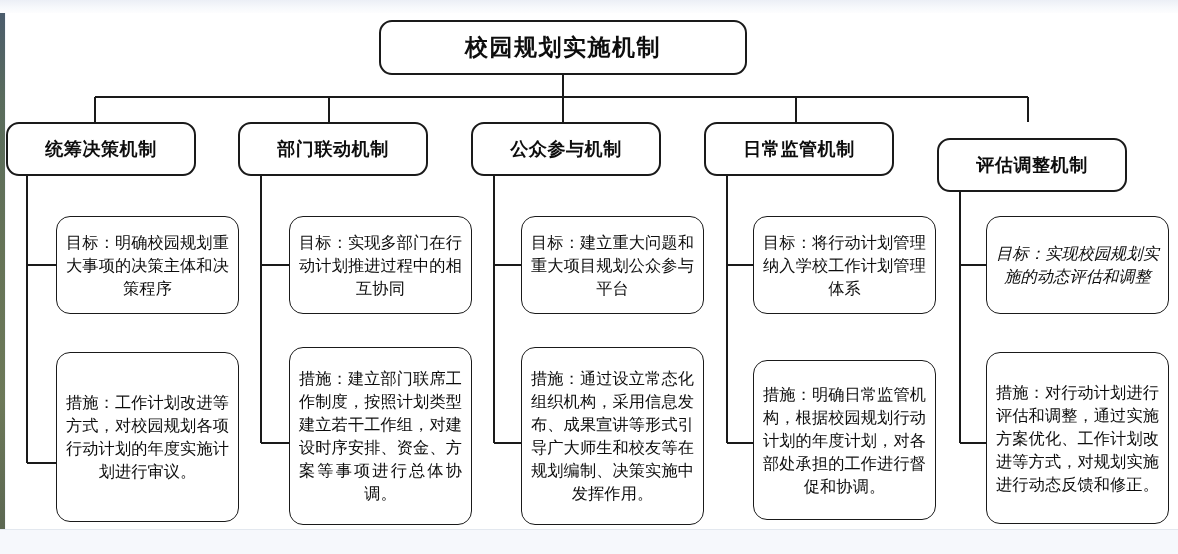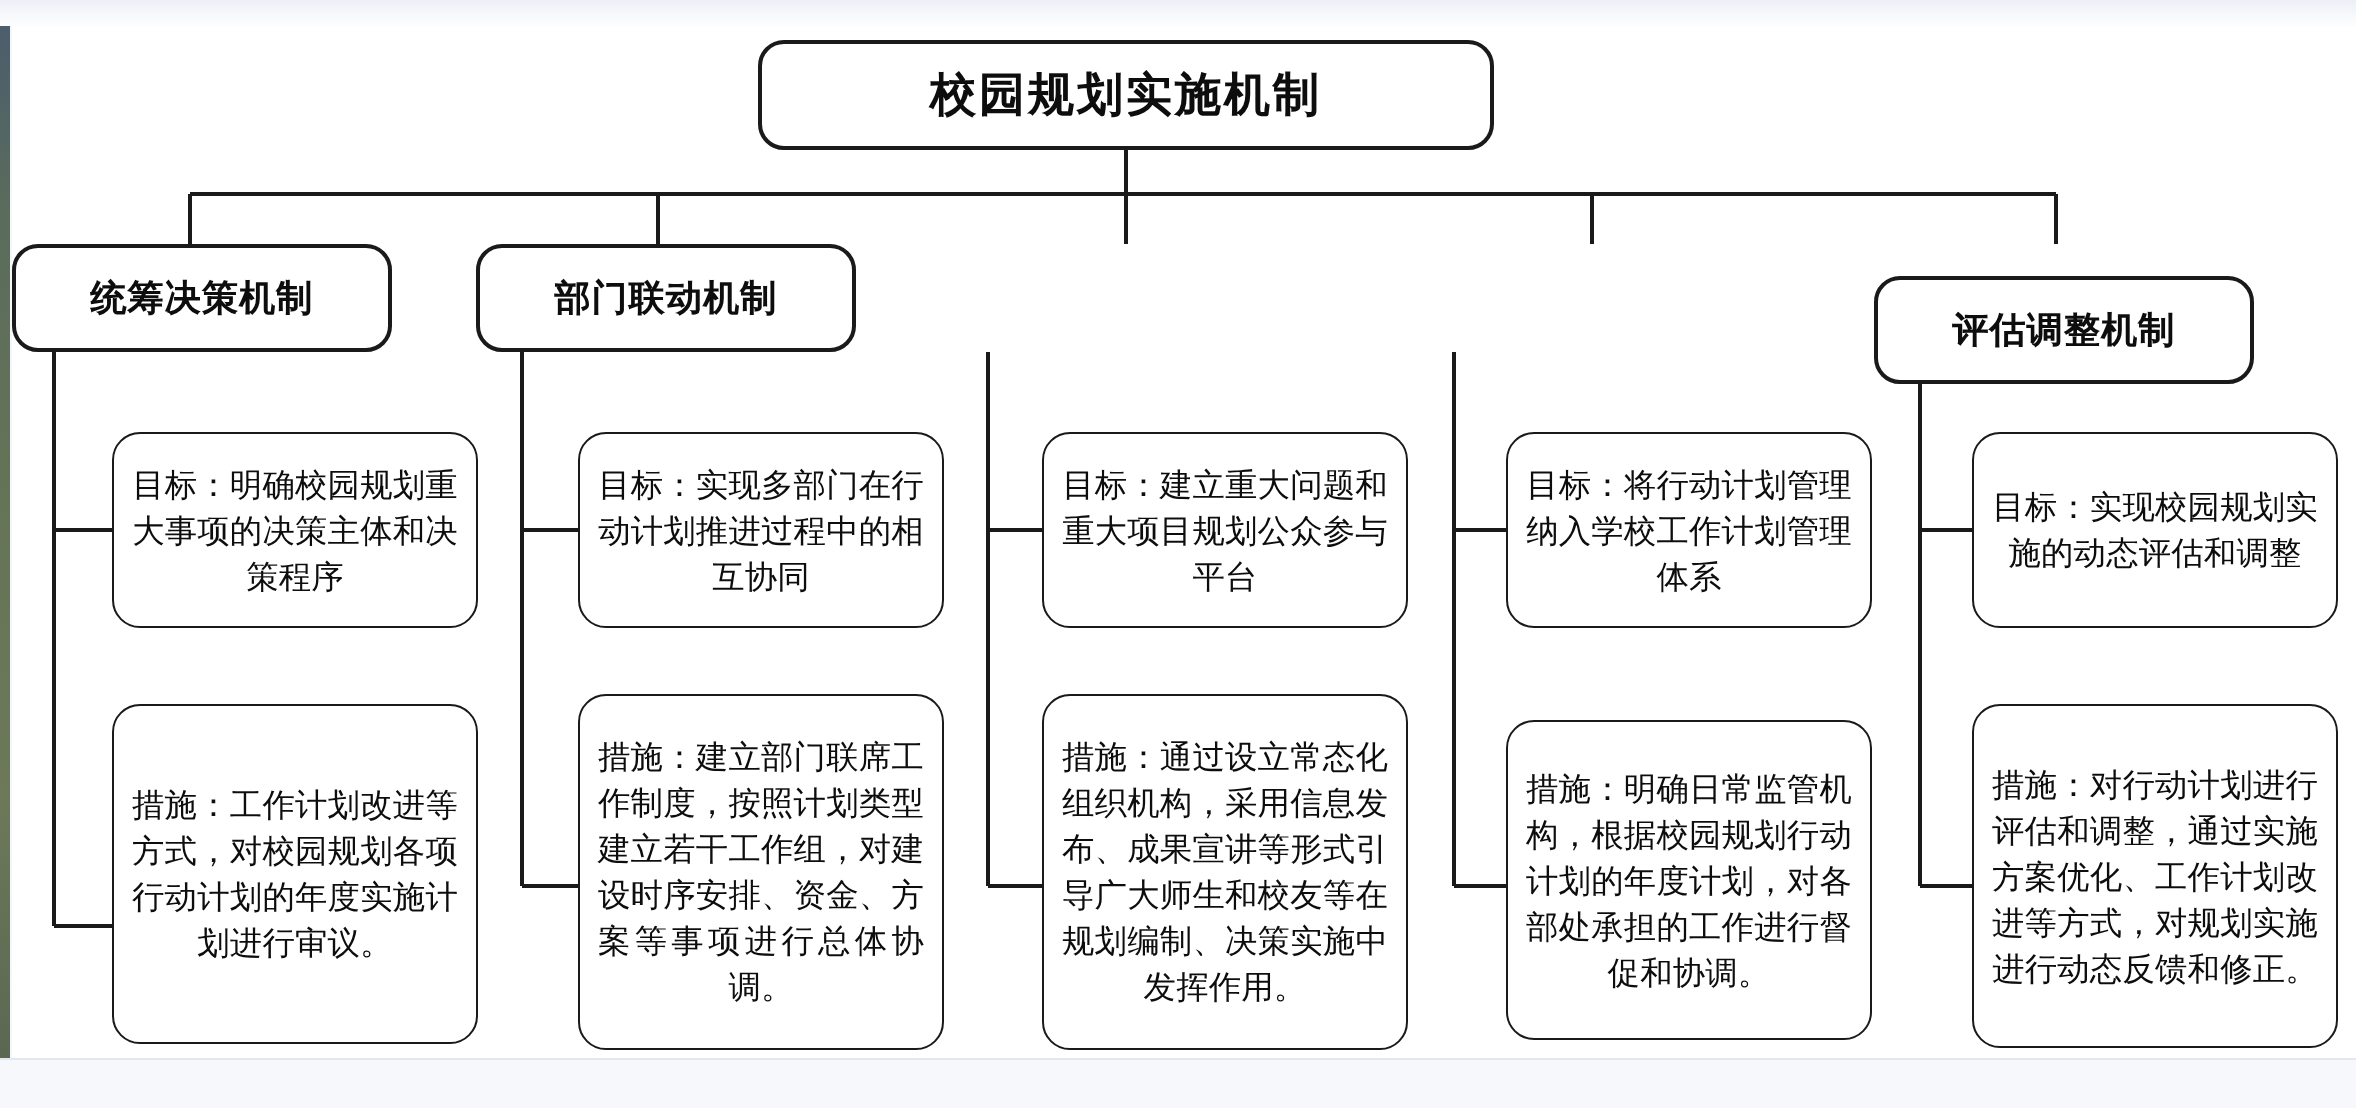--- a/index.html
+++ b/index.html
@@ -157,37 +157,43 @@
     <div class="node node-root" style="left:379px; top:20px; width:368px; height:55px;">
       <span>校园规划实施机制</span>
     </div>
 
     <div class="node node-l2" style="left:6px; top:122px; width:190px; height:54px;">
       <span>统筹决策机制</span>
     </div>
     <div class="node node-l2" style="left:238px; top:122px; width:190px; height:54px;justify-content:center;">
       <span>部门联动机制</span>
     </div>
+    <div class="node node-l2" style="left:471px; top:122px; width:190px; height:54px;">
+      <span>公众参与机制</span>
+    </div>
+    <div class="node node-l2" style="left:704px; top:122px; width:190px; height:54px;">
+      <span>日常监管机制</span>
+    </div>
     <div class="node node-l2" style="left:937px; top:122px; width:190px; height:54px;margin-top:16px;">
       <span>评估调整机制</span>
     </div>
 
     <div class="node node-leaf" style="left:56px; top:216px; width:183px; height:98px;">
       <span class="txt">目标：明确校园规划重大事项的决策主体和决策程序</span>
     </div>
     <div class="node node-leaf" style="left:289px; top:216px; width:183px; height:98px;">
       <span class="txt">目标：实现多部门在行动计划推进过程中的相互协同</span>
     </div>
     <div class="node node-leaf" style="left:521px; top:216px; width:183px; height:98px;">
       <span class="txt">目标：建立重大问题和重大项目规划公众参与平台</span>
     </div>
     <div class="node node-leaf" style="left:753px; top:216px; width:183px; height:98px;">
       <span class="txt">目标：将行动计划管理纳入学校工作计划管理体系</span>
     </div>
-    <div class="node node-leaf" style="left:986px; top:216px; width:183px; height:98px;">
+    <div class="node node-leaf" style="left:986px; top:216px; width:183px; height:98px;font-style:italic;">
       <span class="txt">目标：实现校园规划实施的动态评估和调整</span>
     </div>
 
     <div class="node node-leaf flow" style="left:56px; top:352px; width:183px; height:170px;">
       <span class="txt">措施：工作计划改进等方式，对校园规划各项行动计划的年度实施计划进行审议。</span>
     </div>
     <div class="node node-leaf flow" style="left:289px; top:347px; width:183px; height:178px;">
       <span class="txt">措施：建立部门联席工作制度，按照计划类型建立若干工作组，对建设时序安排、资金、方案等事项进行总体协调。</span>
     </div>
     <div class="node node-leaf flow" style="left:521px; top:347px; width:183px; height:178px;">

